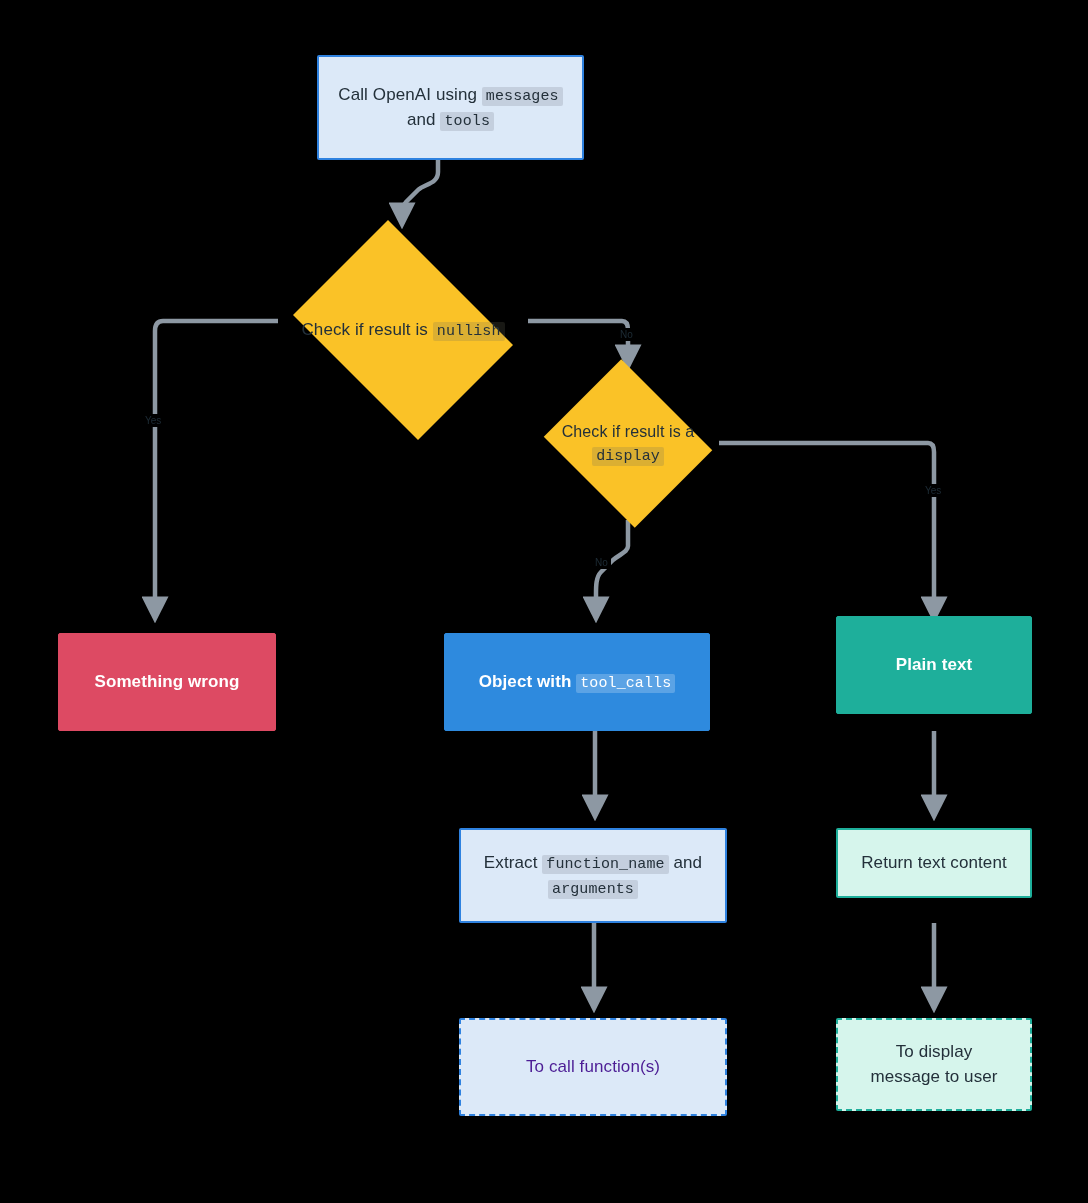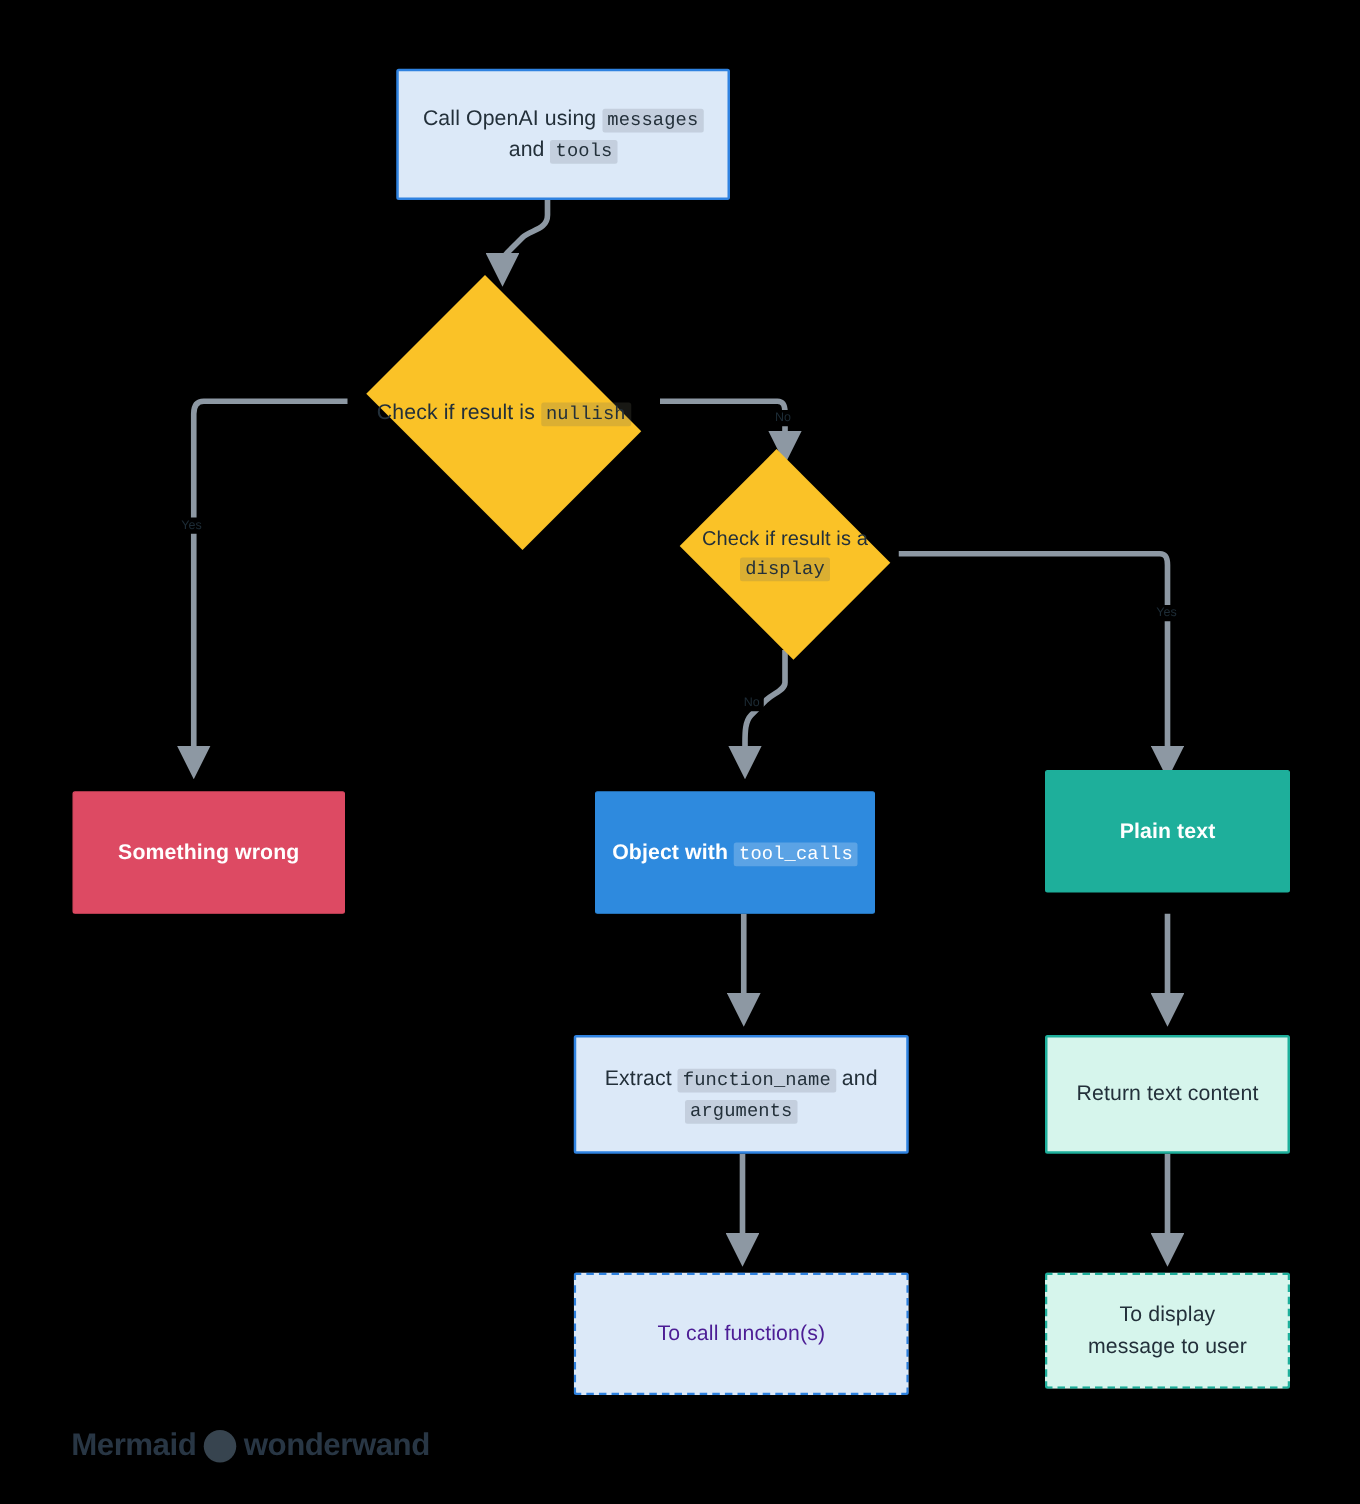--- a/index.html
+++ b/index.html
@@ -203,51 +203,46 @@
 
   <div class="node diamond" style="left:537px; top:366px; width:182px; height:155px;">
     <span class="dshape"></span>
     <span class="label" style="font-size:16px;">Check if result is a <code>display</code></span>
   </div>
 
   <div class="node rect solid-red" style="left:58px; top:633px; width:218px; height:98px;">
     <span class="label">Something wrong</span>
   </div>
 
-  <div class="node rect solid-blue" style="left:476px; top:633px; width:224px; height:98px;">
+  <div class="node rect solid-blue" style="left:444px; top:633px; width:266px; height:98px;">
     <span class="label">Object with <code>tool_calls</code></span>
   </div>
 
   <div class="node rect solid-teal" style="left:836px; top:616px; width:196px; height:98px;">
     <span class="label">Plain text</span>
   </div>
 
   <div class="node rect soft-blue" style="left:459px; top:828px; width:268px; height:95px;">
     <span class="label">Extract <code>function_name</code> and <code>arguments</code></span>
   </div>
 
-  <div class="node rect soft-teal" style="left:836px; top:828px; width:196px; height:95px;">
+  <div class="node rect soft-teal" style="left:836px; top:828px; width:196px; height:70px;">
     <span class="label">Return text content</span>
   </div>
 
   <div class="node rect dashed-blue" style="left:459px; top:1018px; width:268px; height:98px;">
     <span class="label">To call function(s)</span>
   </div>
 
   <div class="node rect dashed-teal" style="left:836px; top:1018px; width:196px; height:93px;">
     <span class="label" style="max-width:165px;">To display message to user</span>
   </div>
 
   <div class="edge-label" style="left:142px; top:414px;">Yes</div>
 
   <div class="edge-label" style="left:617px; top:328px;">No</div>
 
   <div class="edge-label" style="left:922px; top:484px;">Yes</div>
 
   <div class="edge-label" style="left:592px; top:556px;">No</div>
 
-  <div id="watermark">
-    <span>Mermaid</span>
-    <span class="wm-mark"></span>
-    <span>wonderwand</span>
-  </div>
 
 </div>
 
 </body></html>

